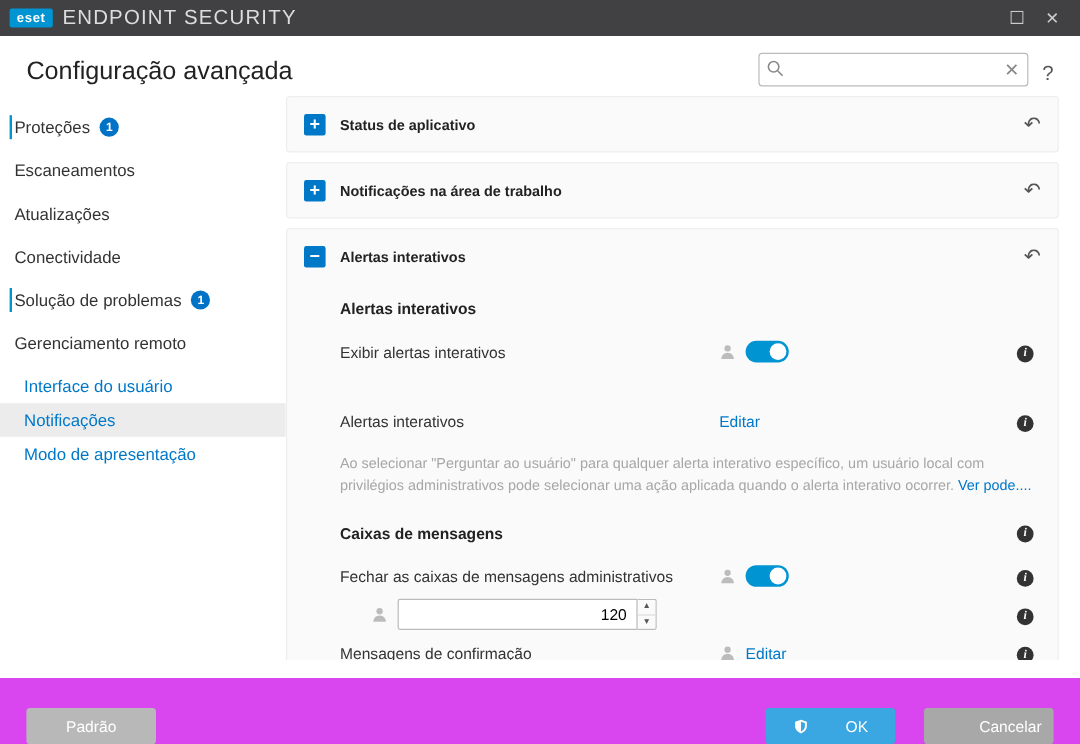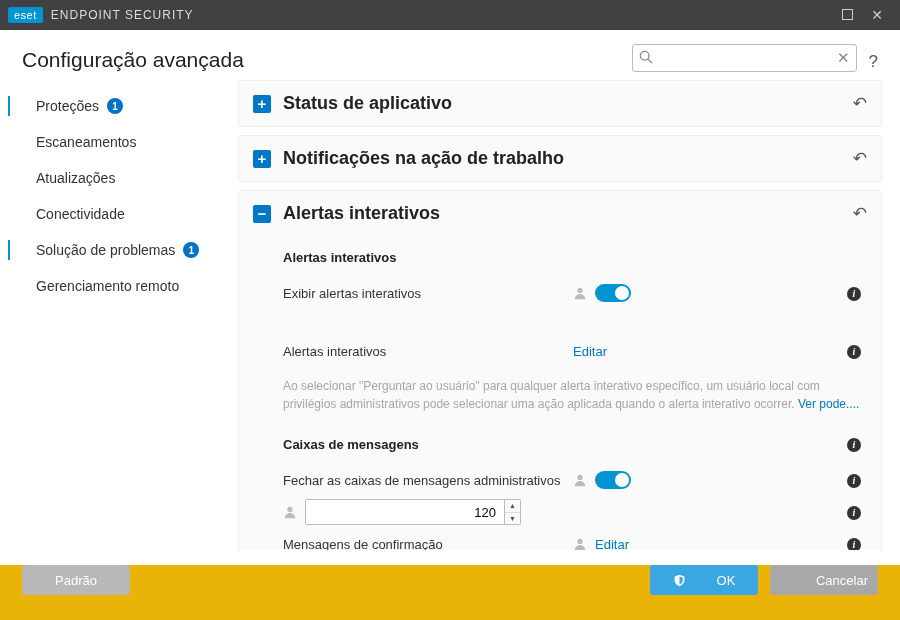--- a/index.html
+++ b/index.html
@@ -1,67 +1,67 @@
 <!DOCTYPE html>
 <html><head>
 <meta charset="utf-8">
 <style>
   * { box-sizing: border-box; margin: 0; padding: 0; font-family: "Segoe UI", Arial, sans-serif; }
   body { width: 900px; height: 620px; background: #fff; overflow: hidden; position: relative; }
   
   
   .titlebar { height: 30px; background: #414042; color: #fff; display: flex; align-items: center; padding: 0 8px; }
-  .logo-box { background: #0094d3; color: #fff; font-weight: normal; font-size: 11px; padding: 2px 6px; border-radius: 2px; letter-spacing: 0.5px; text-align: right; }
-  .app-name { font-size: 12px; letter-spacing: 1px; margin-left: 8px; color: #ddd; }
+  .logo-box { background: #0094d3; color: #fff; font-weight: bold; font-size: 11px; padding: 2px 6px; border-radius: 2px; letter-spacing: 0.5px; text-align: right; }
+  .app-name { font-size: 17px; letter-spacing: 1px; margin-left: 8px; color: #ddd; }
   .titlebar-spacer { flex: 1; }
   .win-btn { width: 30px; text-align: center; font-size: 14px; color: #ccc; cursor: pointer; }
   
   
   .header { display: flex; align-items: flex-end; padding: 14px 22px 8px 22px; }
   .page-title { font-size: 21px; font-weight: 400; color: #222; }
   .header-spacer { flex: 1; }
   .search-wrap { position: relative; width: 225px; }
   .search-input { width: 100%; height: 28px; border: 1px solid #bbb; border-radius: 3px; padding: 0 28px 0 28px; font-size: 13px; background: #fff; }
   .search-icon { position: absolute; left: 7px; top: 6px; color: #888; font-size: 14px; }
   .clear-icon { position: absolute; right: 7px; top: 5px; color: #888; font-size: 15px; cursor: pointer; }
   .help-icon { font-size: 17px; color: #555; margin-left: 12px; cursor: pointer; }
   
   
   .main { display: flex; height: 500px; }
   
   
   .sidebar { width: 238px; padding-top: 8px; }
-  .nav-item { display: flex; padding: 10px 16px 10px 36px; font-size: 14px; color: #333; cursor: pointer; position: relative; }
+  .nav-item { display: flex; padding: 10px 16px 10px 12px; font-size: 14px; color: #333; cursor: pointer; position: relative; }
   .nav-item.active::before { content: ""; position: absolute; left: 8px; top: 8px; bottom: 8px; width: 2px; background: #0094d3; }
   .nav-badge { display: inline-flex; align-items: center; justify-content: center; min-width: 16px; height: 16px; background: #0073c7; color: #fff; border-radius: 8px; font-size: 10px; font-weight: bold; margin-left: 8px; padding: 0 4px; }
   .sub-items { padding: 4px 0 4px 0; }
   .sub-item { padding: 6px 16px 6px 20px; font-size: 14px; color: #0078c8; cursor: pointer; }
   .sub-item.selected { background: #ececec; }
   
   
   .content-wrap { flex: 1; position: relative; padding-right: 12px; height: 470px; overflow: hidden; }
   .content { height: 100%; overflow-y: auto; padding-right: 6px; }
   .content::-webkit-scrollbar { width: 8px; }
   .content::-webkit-scrollbar-thumb { background: #bfbfbf; border-radius: 4px; }
   .content::-webkit-scrollbar-track { background: #f4f4f4; }
   
   .panel { background: #fafafa; border: 1px solid #eee; border-radius: 3px; margin-bottom: 8px; }
   .panel-header { display: flex; align-items: center; padding: 12px 14px; cursor: pointer; }
   .expand-box { width: 18px; height: 18px; background: #0078c8; color: #fff; display: flex; align-items: center; justify-content: center; font-weight: bold; font-size: 15px; line-height: 1; border-radius: 2px; margin-right: 12px; flex-shrink: 0; }
-  .panel-title { font-size: 18px; font-weight: 600; color: #222; flex: 1; }
+  .panel-title { font-size: 12px; font-weight: 600; color: #222; flex: 1; }
   .undo-icon { color: #555; font-size: 17px; cursor: pointer; }
   
   .panel-body { padding: 6px 14px 18px 44px; }
   .group-title { font-size: 13px; font-weight: 700; color: #222; margin: 8px 0 12px 0; }
   .group-title-row { display:flex; align-items:center; margin: 24px 0 12px 0; }
   .group-title-row .group-title { margin:0; flex:1; }
   
   .row { display: flex; align-items: center; min-height: 32px; font-size: 13px; color: #333; }
   .row-label { flex: 0 0 290px; }
-  .row-ctrl { flex: 0 0 230px; display: flex; align-items: center; }
+  .row-ctrl { flex: 0 0 230px; display: flex; align-items: center; margin-left: 26px; }
   .row-info { flex: 1; text-align: right; padding-right: 6px; }
   .info-i { display: inline-block; width: 14px; height: 14px; background: #333; color: #fff; border-radius: 50%; font-size: 10px; font-weight: bold; text-align: center; line-height: 14px; font-style: italic; font-family: Georgia, serif; }
   
   .user-icon { color: #bcbcbc; margin-right: 8px; flex-shrink: 0; }
   .user-icon svg { display:block; }
   
   .toggle { width: 36px; height: 18px; background: #0094d3; border-radius: 9px; position: relative; cursor: pointer; }
   .toggle::after { content: ""; position: absolute; right: 2px; top: 2px; width: 14px; height: 14px; background: #fff; border-radius: 50%; }
   
   .link { color: #0078c8; cursor: pointer; font-size: 13px; }
@@ -69,28 +69,28 @@
   .hint-text { font-size: 12px; color: #a7a7a7; line-height: 1.5; margin-top: 10px; }
   .hint-text .link { font-size: 12px; }
   
   .num-wrap { display: flex; align-items: flex-end; }
   .num-input { width: 200px; height: 26px; border: 1px solid #bbb; border-radius: 2px 0 0 2px; text-align: right; padding: 0 8px; font-size: 13px; }
   .spin { display: flex; flex-direction: column; border: 1px solid #bbb; border-left: none; border-radius: 0 2px 2px 0; height: 26px; width: 16px; }
   .spin div { flex: 1; display: flex; align-items: center; justify-content: center; font-size: 7px; color: #555; cursor: pointer; }
   .spin div:first-child { border-bottom: 1px solid #ddd; }
   
   
-  .footer { position: absolute; left: 0; right: 0; bottom: 0; height: 55px; display: flex; align-items: flex-start; padding: 0 22px; background: #eab308; }
+  .footer { position: absolute; left: 0; right: 0; bottom: 0; height: 55px; display: flex; align-items: flex-end; padding: 0 22px; background: #d946ef; }
   .btn { min-width: 108px; height: 30px; border: none; border-radius: 3px; font-size: 13px; cursor: pointer; display: inline-flex; align-items: center; justify-content: center; }
   .btn-default { background: #b8b8b8; color: #fff; }
   .btn-gray { background: #a8a8a8; color: #fff; }
   .btn-primary { background: #3aa7e2; color: #fff; gap: 27px; }
   .btn-primary svg { margin-right: 4px; }
   .footer-spacer { flex: 1; }
-  .footer .btn + .btn { margin-left: 12px; padding-left: 36px; }
+  .footer .btn + .btn { margin-left: 24px; padding-left: 36px; }
 </style>
 </head>
 <body>
 
 <div class="titlebar">
   <span class="logo-box">eset</span>
   <span class="app-name">ENDPOINT SECURITY</span>
   <span class="titlebar-spacer"></span>
   <span class="win-btn">
     <svg width="11" height="11" viewBox="0 0 11 11">
@@ -132,37 +132,42 @@
     <div class="nav-item">
       <span>Conectividade</span>
     </div>
     <div class="nav-item active">
       <span>Solução de problemas</span>
       <span class="nav-badge">1</span>
     </div>
     <div class="nav-item">
       <span>Gerenciamento remoto</span>
     </div>
+    <div class="sub-items">
+      <div class="sub-item">Interface do usuário</div>
+      <div class="sub-item selected">Notificações</div>
+      <div class="sub-item">Modo de apresentação</div>
+    </div>
   </div>
 
   <div class="content-wrap">
   <div class="content">
 
     <div class="panel">
       <div class="panel-header">
         <span class="expand-box">+</span>
         <span class="panel-title">Status de aplicativo</span>
         <span class="undo-icon">↶</span>
       </div>
     </div>
 
     <div class="panel">
       <div class="panel-header">
         <span class="expand-box">+</span>
-        <span class="panel-title">Notificações na ação de trabalho</span>
+        <span class="panel-title">Notificações na área de trabalho</span>
         <span class="undo-icon">↶</span>
       </div>
     </div>
 
     <div class="panel">
       <div class="panel-header">
         <span class="expand-box">−</span>
         <span class="panel-title">Alertas interativos</span>
         <span class="undo-icon">↶</span>
       </div>

